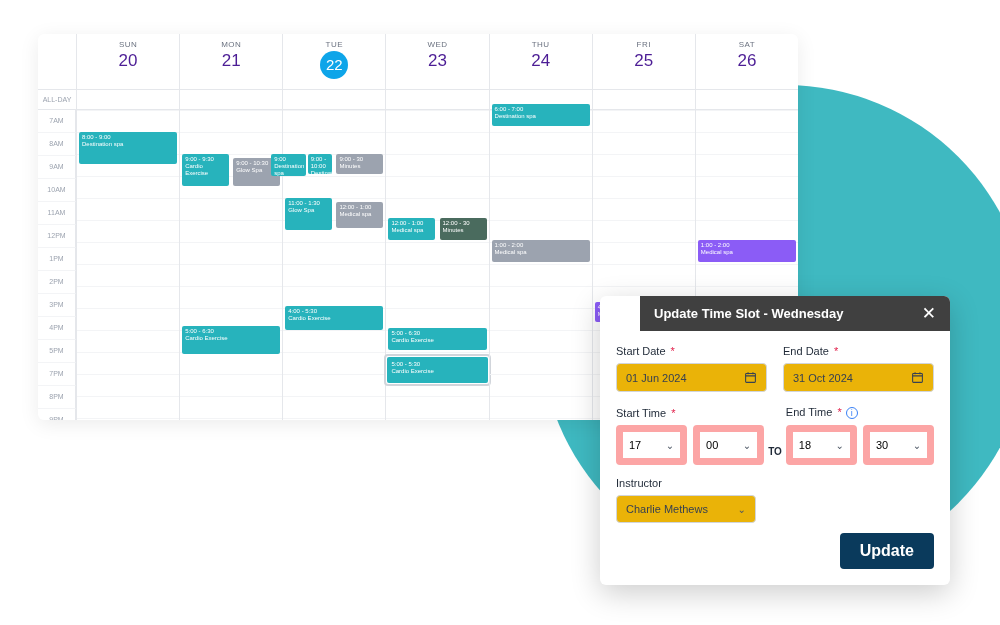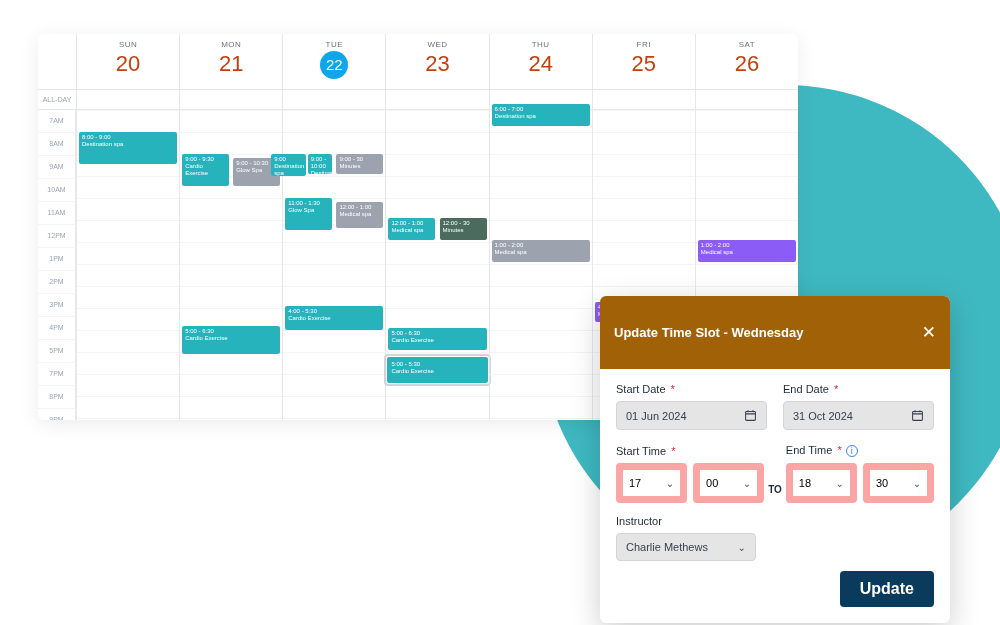--- a/index.html
+++ b/index.html
@@ -37,21 +37,21 @@
       grid-template-columns: 38px repeat(7, 1fr);
       border-bottom: 1px solid #e5e7eb;
     }
     .time-col-header { }
     .day-header {
       text-align: center;
       padding: 6px 0 10px;
       border-left: 1px solid #e5e7eb;
     }
     .day-header .dow { font-size: 8px; color: #6b7280; letter-spacing: 0.5px; }
-    .day-header .num { font-size: 22px; color: #c2410c; margin-top: 2px; }
+    .day-header .num { font-size: 17px; color: #4c1d95; margin-top: 2px; }
     .day-header.today .num {
       background: #0ea5e9;
       color: #fff;
       width: 28px; height: 28px;
       line-height: 28px;
       border-radius: 50%;
       display: inline-block;
       font-size: 15px;
     }
     .allday-row {
@@ -122,44 +122,45 @@
       right: 50px;
       top: 296px;
       width: 350px;
       background: #fff;
       border-radius: 6px;
       box-shadow: 0 8px 30px rgba(0,0,0,0.2);
       z-index: 3;
       overflow: hidden;
     }
     .modal-header {
-      background: #a16207;
+      background: #404040;
       color: #fff;
-      padding: 28px 14px;
+      padding: 9px 14px;
       display: flex;
       justify-content: space-between;
       align-items: center;
+      margin-left: 40px;
     }
     .modal-header h3 { font-size: 13px; font-weight: 600; }
     .close-x { color: #fff; font-size: 17px; cursor: pointer; line-height: 1; }
     .modal-body { padding: 14px 16px 16px; }
     .modal-body .row2 { display: grid; grid-template-columns: 1fr 1fr; gap: 16px; margin-bottom: 14px;}
     .label { font-size: 11px; font-weight: 400; color: #1f2937; display: block; margin-bottom: 6px; }
     .label .req { color: #e11d48; margin-left: 2px; }
     .label .info { display: inline-block; width: 12px; height: 12px; border: 1px solid #3b82f6; color:#3b82f6; border-radius:50%; font-size:9px; text-align:center; line-height:11px; margin-left:4px; }
     .input-wrap {
       border: 1px solid #d1d5db;
       border-radius: 4px;
       padding: 7px 9px;
       display: flex;
       justify-content: space-between;
       align-items: center;
       font-size: 11px;
       color: #374151;
-      background: #e5e5e5;
+      background: #eab308;
     }
     .time-row { display: flex; align-items: flex-end; gap: 4px; margin-bottom: 12px; }
     .time-group { flex: 1; }
     .select-pair { display: flex; gap: 6px; }
     .select-sm {
       border: 7px solid #fca5a5;
       border-radius: 4px;
       padding: 7px 6px;
       display: flex;
       justify-content: space-between;

